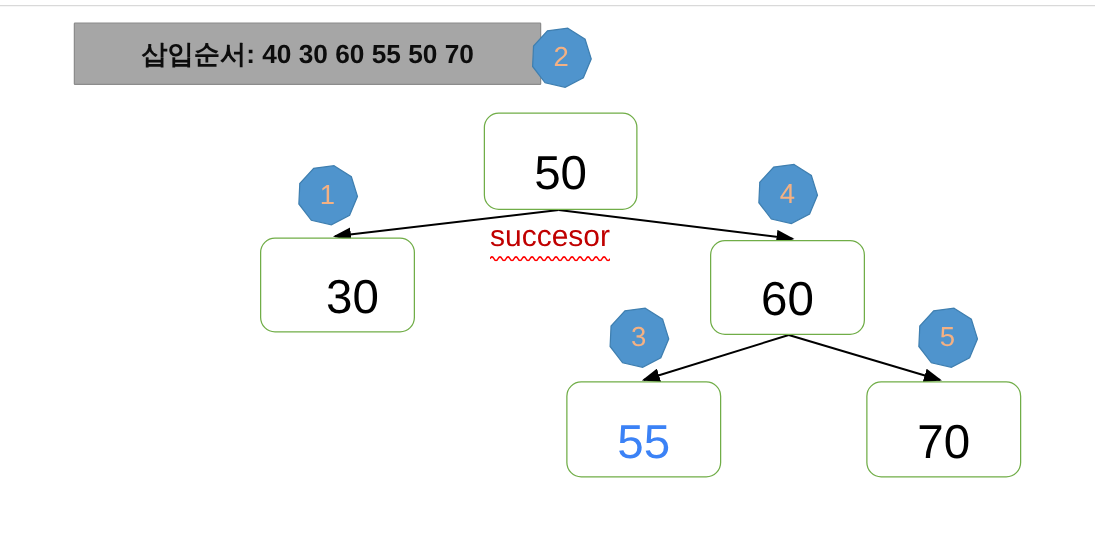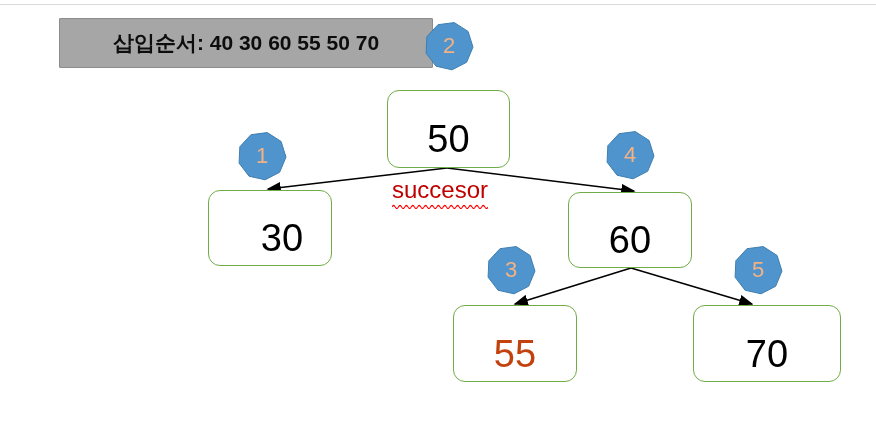--- a/index.html
+++ b/index.html
@@ -143,23 +143,23 @@
       <div class="node" style="left: 387px; top: 90px; width: 123px; height: 78px; border-color: rgb(112, 173, 71); background: rgb(255, 255, 255);">
         <span class="node-label" style="color: rgb(0, 0, 0);">50</span>
       </div>
       <div class="node" style="left: 208px; top: 190px; width: 124px; height: 76px; border-color: rgb(112, 173, 71); background: rgb(255, 255, 255); padding-left: 24px;">
         <span class="node-label" style="color: rgb(0, 0, 0);">30</span>
       </div>
       <div class="node" style="left: 568px; top: 192px; width: 124px; height: 76px; border-color: rgb(112, 173, 71); background: rgb(255, 255, 255); align-items: center;">
         <span class="node-label" style="color: rgb(0, 0, 0);">60</span>
       </div>
       <div class="node" style="left: 453px; top: 305px; width: 124px; height: 77px; border-color: rgb(112, 173, 71); background: rgb(255, 255, 255);">
-        <span class="node-label" style="color: #c2410c; text-align: right;">55</span>
-      </div>
-      <div class="node" style="left: 693px; top: 305px; width: 148px; height: 77px; border-color: rgb(112, 173, 71); background: rgb(255, 255, 255);">
+        <span class="node-label" style="color: #3b82f6; text-align: right;">55</span>
+      </div>
+      <div class="node" style="left: 693px; top: 305px; width: 124px; height: 77px; border-color: rgb(112, 173, 71); background: rgb(255, 255, 255);">
         <span class="node-label" style="color: rgb(0, 0, 0);">70</span>
       </div>
     </div>
 
   <div id="badge-layer">
       <div class="badge" style="left: 237px; top: 131px;">
         <svg viewBox="0 0 50 50">
           <polygon points="30.24,1.58 44.07,10.42 48.98,26.09 42.66,41.25 28.09,48.80 12.07,45.22 2.10,32.17 2.84,15.77 13.96,3.69" fill="#4f94cd" stroke="#3f7fb0" stroke-width="1"></polygon>
         </svg>
         <span class="badge-label" style="color: rgb(244, 177, 131);">1</span>

